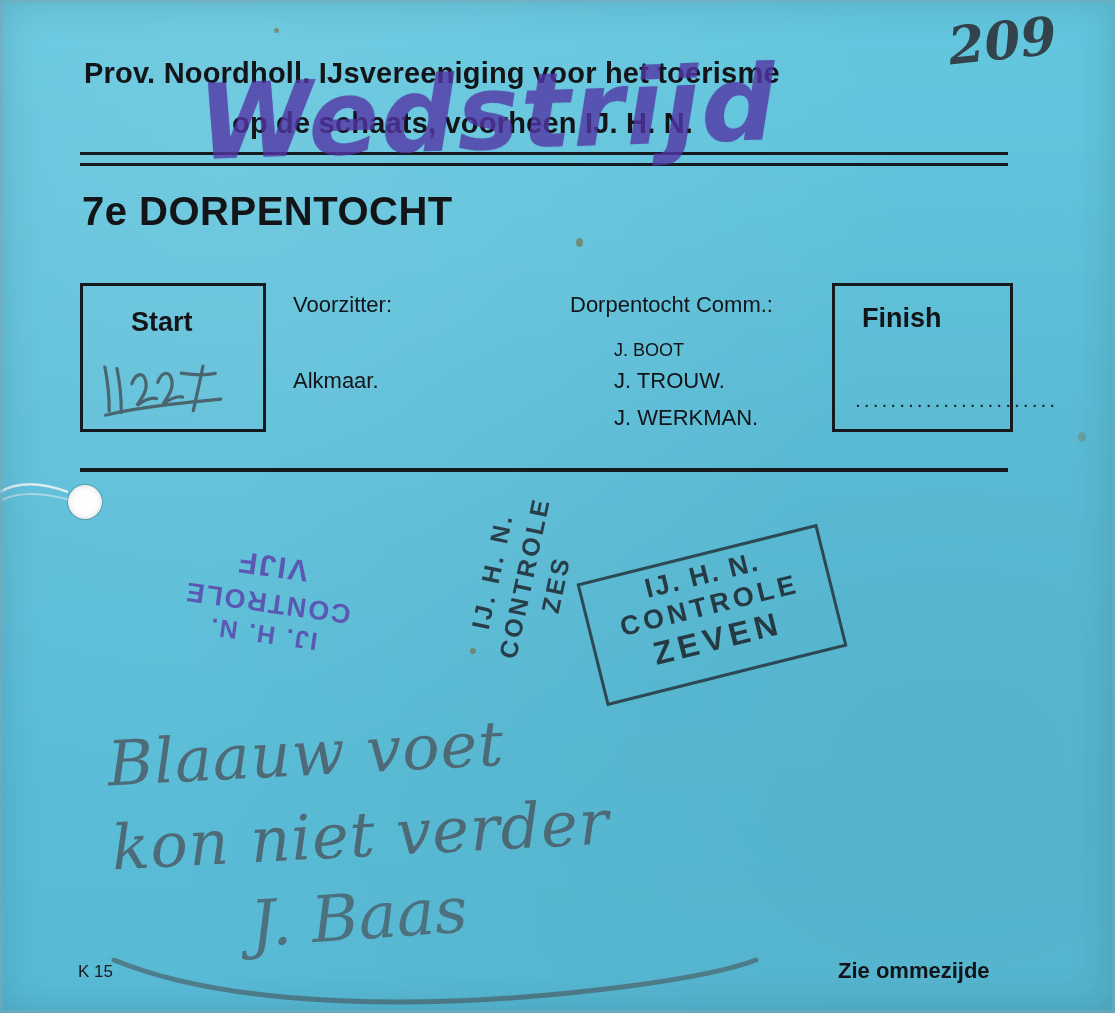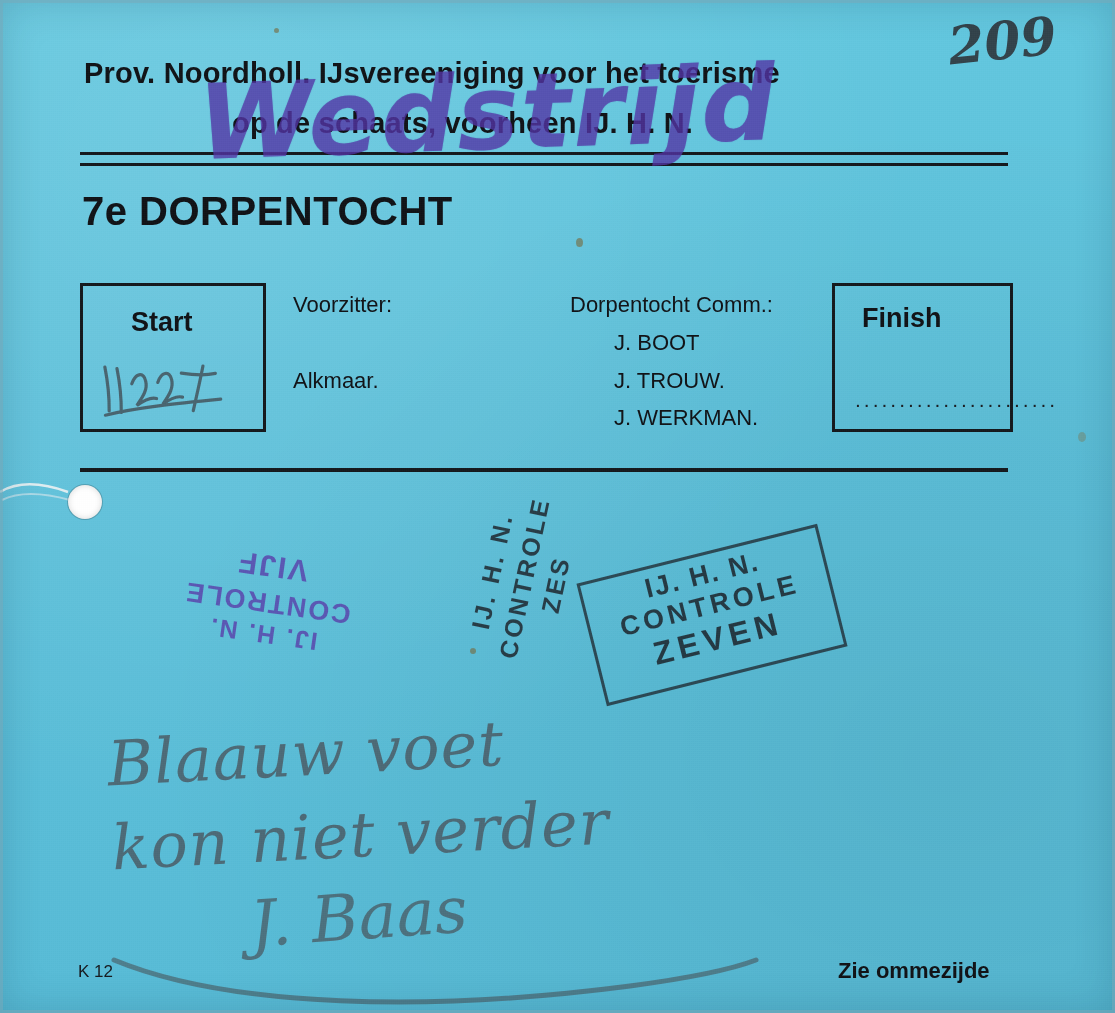--- a/index.html
+++ b/index.html
@@ -110,21 +110,21 @@
     color: #3b3f44;
     opacity: .85;
     transform: rotate(-3deg);
   }
   
   #voorzitter-label { left: 293px; top: 292px; font-size: 22px; }
   #voorzitter-name  { left: 293px; top: 330px; font-size: 22px; }
   #voorzitter-city  { left: 293px; top: 368px; font-size: 22px; }
 
   #comm-label { left: 570px; top: 292px; font-size: 22px; text-align: right; }
-  #comm-1 { left: 614px; top: 330px; font-size: 22px; }
+  #comm-1 { left: 614px; top: 340px; font-size: 18px; }
   #comm-2 { left: 614px; top: 368px; font-size: 22px; }
   #comm-3 { left: 614px; top: 405px; font-size: 22px; }
 
   #rule-single {
     position: absolute;
     left: 80px; top: 468px;
     width: 928px;
     height: 0;
     border-top: 4px solid #14181c;
   }
@@ -330,18 +330,18 @@
 
   <svg id="sign-stroke">
     <path d="M4,30 C120,78 320,82 520,56 C580,48 620,40 646,30" fill="none" stroke="rgba(70,74,80,.55)" stroke-width="5" stroke-linecap="round"></path>
   </svg>
 
   <div class="speck" style="left:576px; top:238px; width:7px; height:9px;"></div>
   <div class="speck" style="left:274px; top:28px; width:5px; height:5px;"></div>
   <div class="speck" style="left:470px; top:648px; width:6px; height:6px;"></div>
   <div class="speck" style="left:1078px; top:432px; width:8px; height:10px; background:rgba(130,110,60,.35);"></div>
 
-  <div class="txt" id="ref-code">K 12</div>
+  <div class="txt" id="ref-code">K 15</div>
   <div class="txt" id="zie-ommezijde">Zie ommezijde</div>
 
   <div id="grain"></div>
   <div id="edges"></div>
 </div>
 
 </body></html>

